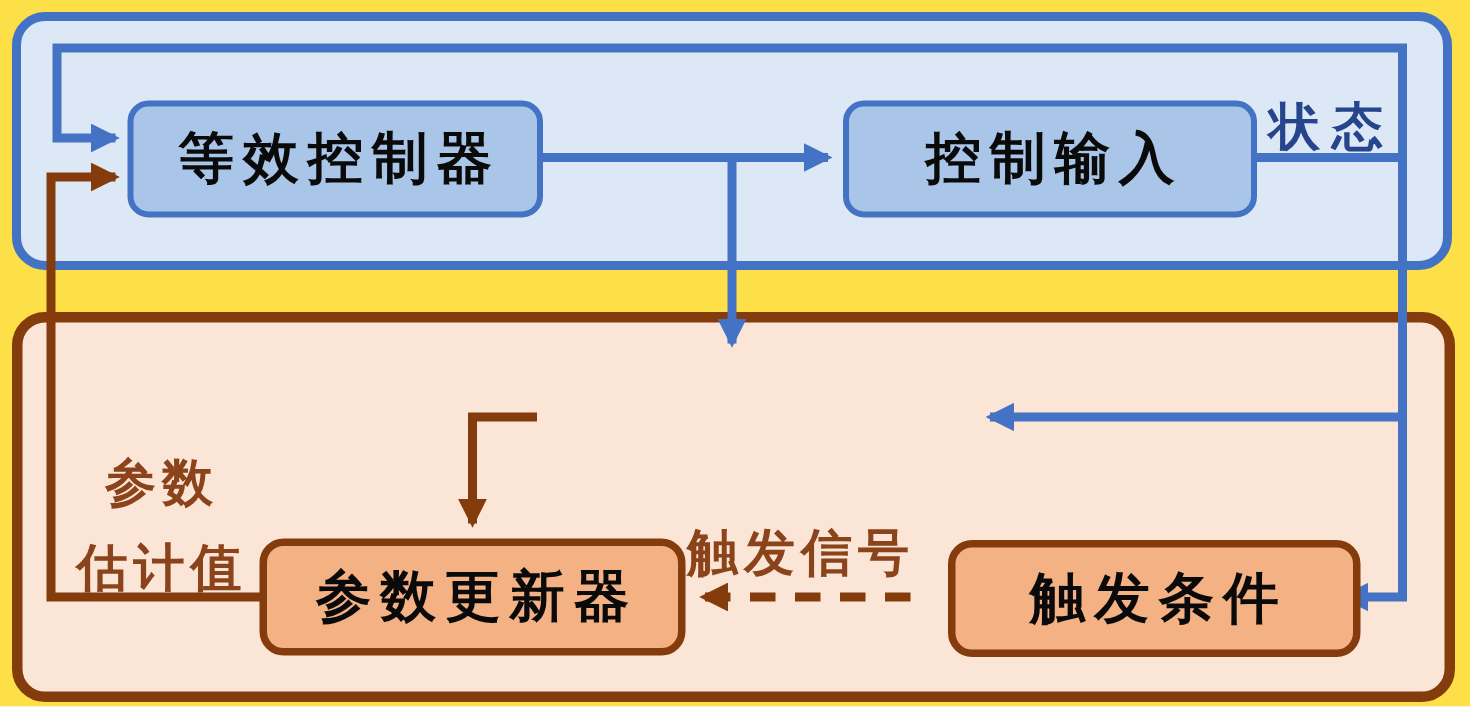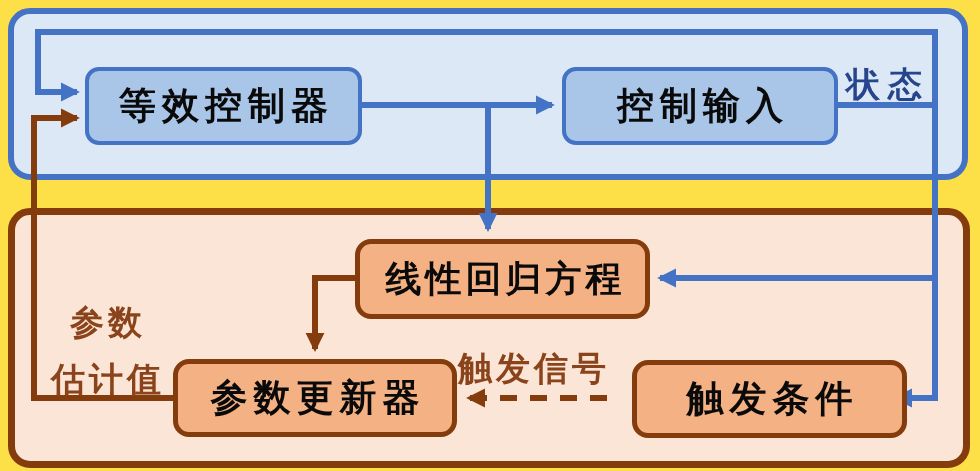--- a/index.html
+++ b/index.html
@@ -70,23 +70,20 @@
   </svg>
 
   <div class="node blue" id="node-controller">
     <span>等效控制器</span>
   </div>
 
   <div class="node blue" id="node-plant">
     <span>控制输入</span>
   </div>
 
-  <div class="node orange" id="node-regression">
-    <span>线性回归方程</span>
-  </div>
 
   <div class="node orange" id="node-updater">
     <span>参数更新器</span>
   </div>
 
   <div class="node orange" id="node-trigger">
     <span>触发条件</span>
   </div>
 
 

